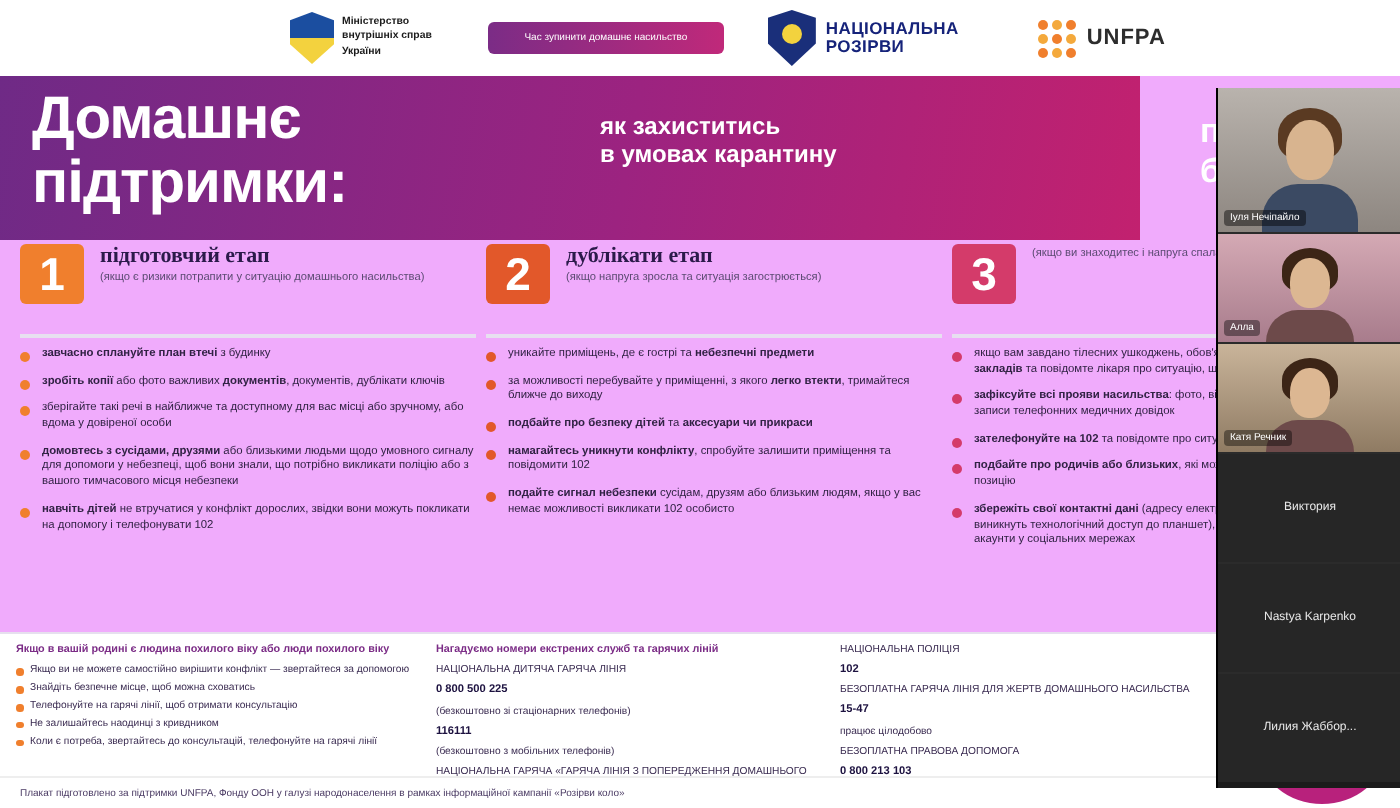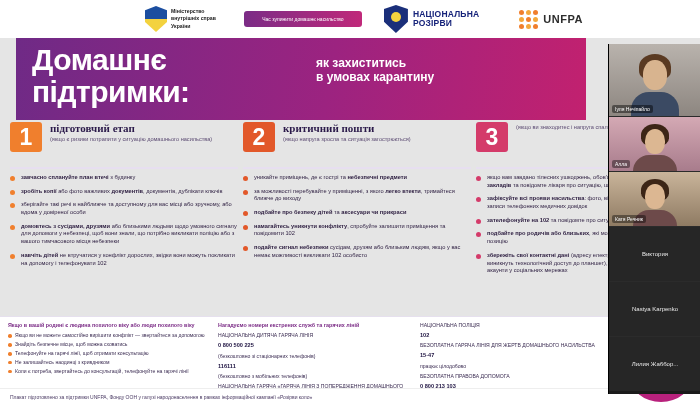--- a/index.html
+++ b/index.html
@@ -4,21 +4,21 @@
 <style>
   * { box-sizing: border-box; }
   html, body { margin: 0; padding: 0; }
   body {
     width: 700px; height: 404px;
     font-family: "Liberation Sans", sans-serif;
     background: #ffffff;
     overflow: hidden;
     position: relative;
   }
-  #screen { position: relative; width: 700px; height: 404px; overflow: hidden; background: #e5e5e5; }
+  #screen { position: relative; width: 700px; height: 404px; overflow: hidden; background: #f0abfc; }
 
   
   .top-strip {
     position: absolute; left: 0; top: 0; width: 700px; height: 38px;
     background: #ffffff;
     display: flex; align-items: center;
   }
   .logo-mvs { display: flex; align-items: center; gap: 4px; margin-left: 145px; }
   .mvs-emblem {
     width: 22px; height: 26px;
@@ -44,21 +44,21 @@
   }
   .np-text { font-size: 8.5px; font-weight: bold; color: #16237a; line-height: 1.05; letter-spacing: .2px;}
   .unfpa { margin-left: 40px; display: flex; align-items: center; gap: 5px; }
   .unfpa-dots { display: grid; grid-template-columns: repeat(3, 5px); gap: 2px; }
   .unfpa-dots i { width: 5px; height: 5px; border-radius: 50%; background: #f07f2d; display: block; }
   .unfpa-dots i:nth-child(2), .unfpa-dots i:nth-child(4), .unfpa-dots i:nth-child(6), .unfpa-dots i:nth-child(8) { background: #f4a93c; }
   .unfpa-text { font-size: 11px; font-weight: bold; color: #2d2d2d; letter-spacing: .5px; }
 
   
   .hero {
-    position: absolute; left: 16px; top: 38px; width: 570px; height: 82px;
+    position: absolute; left: 0; top: 38px; width: 570px; height: 82px;
     background: linear-gradient(100deg, #6f2a86 0%, #9c2380 55%, #c2216f 100%);
     color: #fff;
     padding-left: 40px;
   }
   .hero-title {
     position: absolute; left: 16px; top: 6px;
     font-size: 30px; font-weight: bold; line-height: 1.06; letter-spacing: -.5px;
   }
   .hero-sub {
     position: absolute; left: 300px; top: 18px;
@@ -260,21 +260,21 @@
           <li>зберігайте такі речі в найближче та доступному для вас місці або зручному, або вдома у довіреної особи</li>
           <li><b>домовтесь з сусідами, друзями</b> або близькими людьми щодо умовного сигналу для допомоги у небезпеці, щоб вони знали, що потрібно викликати поліцію або з вашого тимчасового місця небезпеки</li>
           <li><b>навчіть дітей</b> не втручатися у конфлікт дорослих, звідки вони можуть покликати на допомогу і телефонувати 102</li>
         </ul>
     </div>
 
     <div class="col c2">
       <div class="col-head">
         <div class="num n2">2</div>
         <div>
-          <div class="col-title">критичний пошти</div>
+          <div class="col-title">дублікати етап</div>
           <div class="col-note">(якщо напруга зросла та ситуація загострюється)</div>
         </div>
       </div>
       <div class="rule"></div>
       <ul class="items" id="c2-items">
           <li>уникайте приміщень, де є гострі та <b>небезпечні предмети</b></li>
           <li>за можливості перебувайте у приміщенні, з якого <b>легко втекти</b>, тримайтеся ближче до виходу</li>
           <li><b>подбайте про безпеку дітей</b> та <b>аксесуари чи прикраси</b></li>
           <li><b>намагайтесь уникнути конфлікту</b>, спробуйте залишити приміщення та повідомити 102</li>
           <li><b>подайте сигнал небезпеки</b> сусідам, друзям або близьким людям, якщо у вас немає можливості викликати 102 особисто</li>

